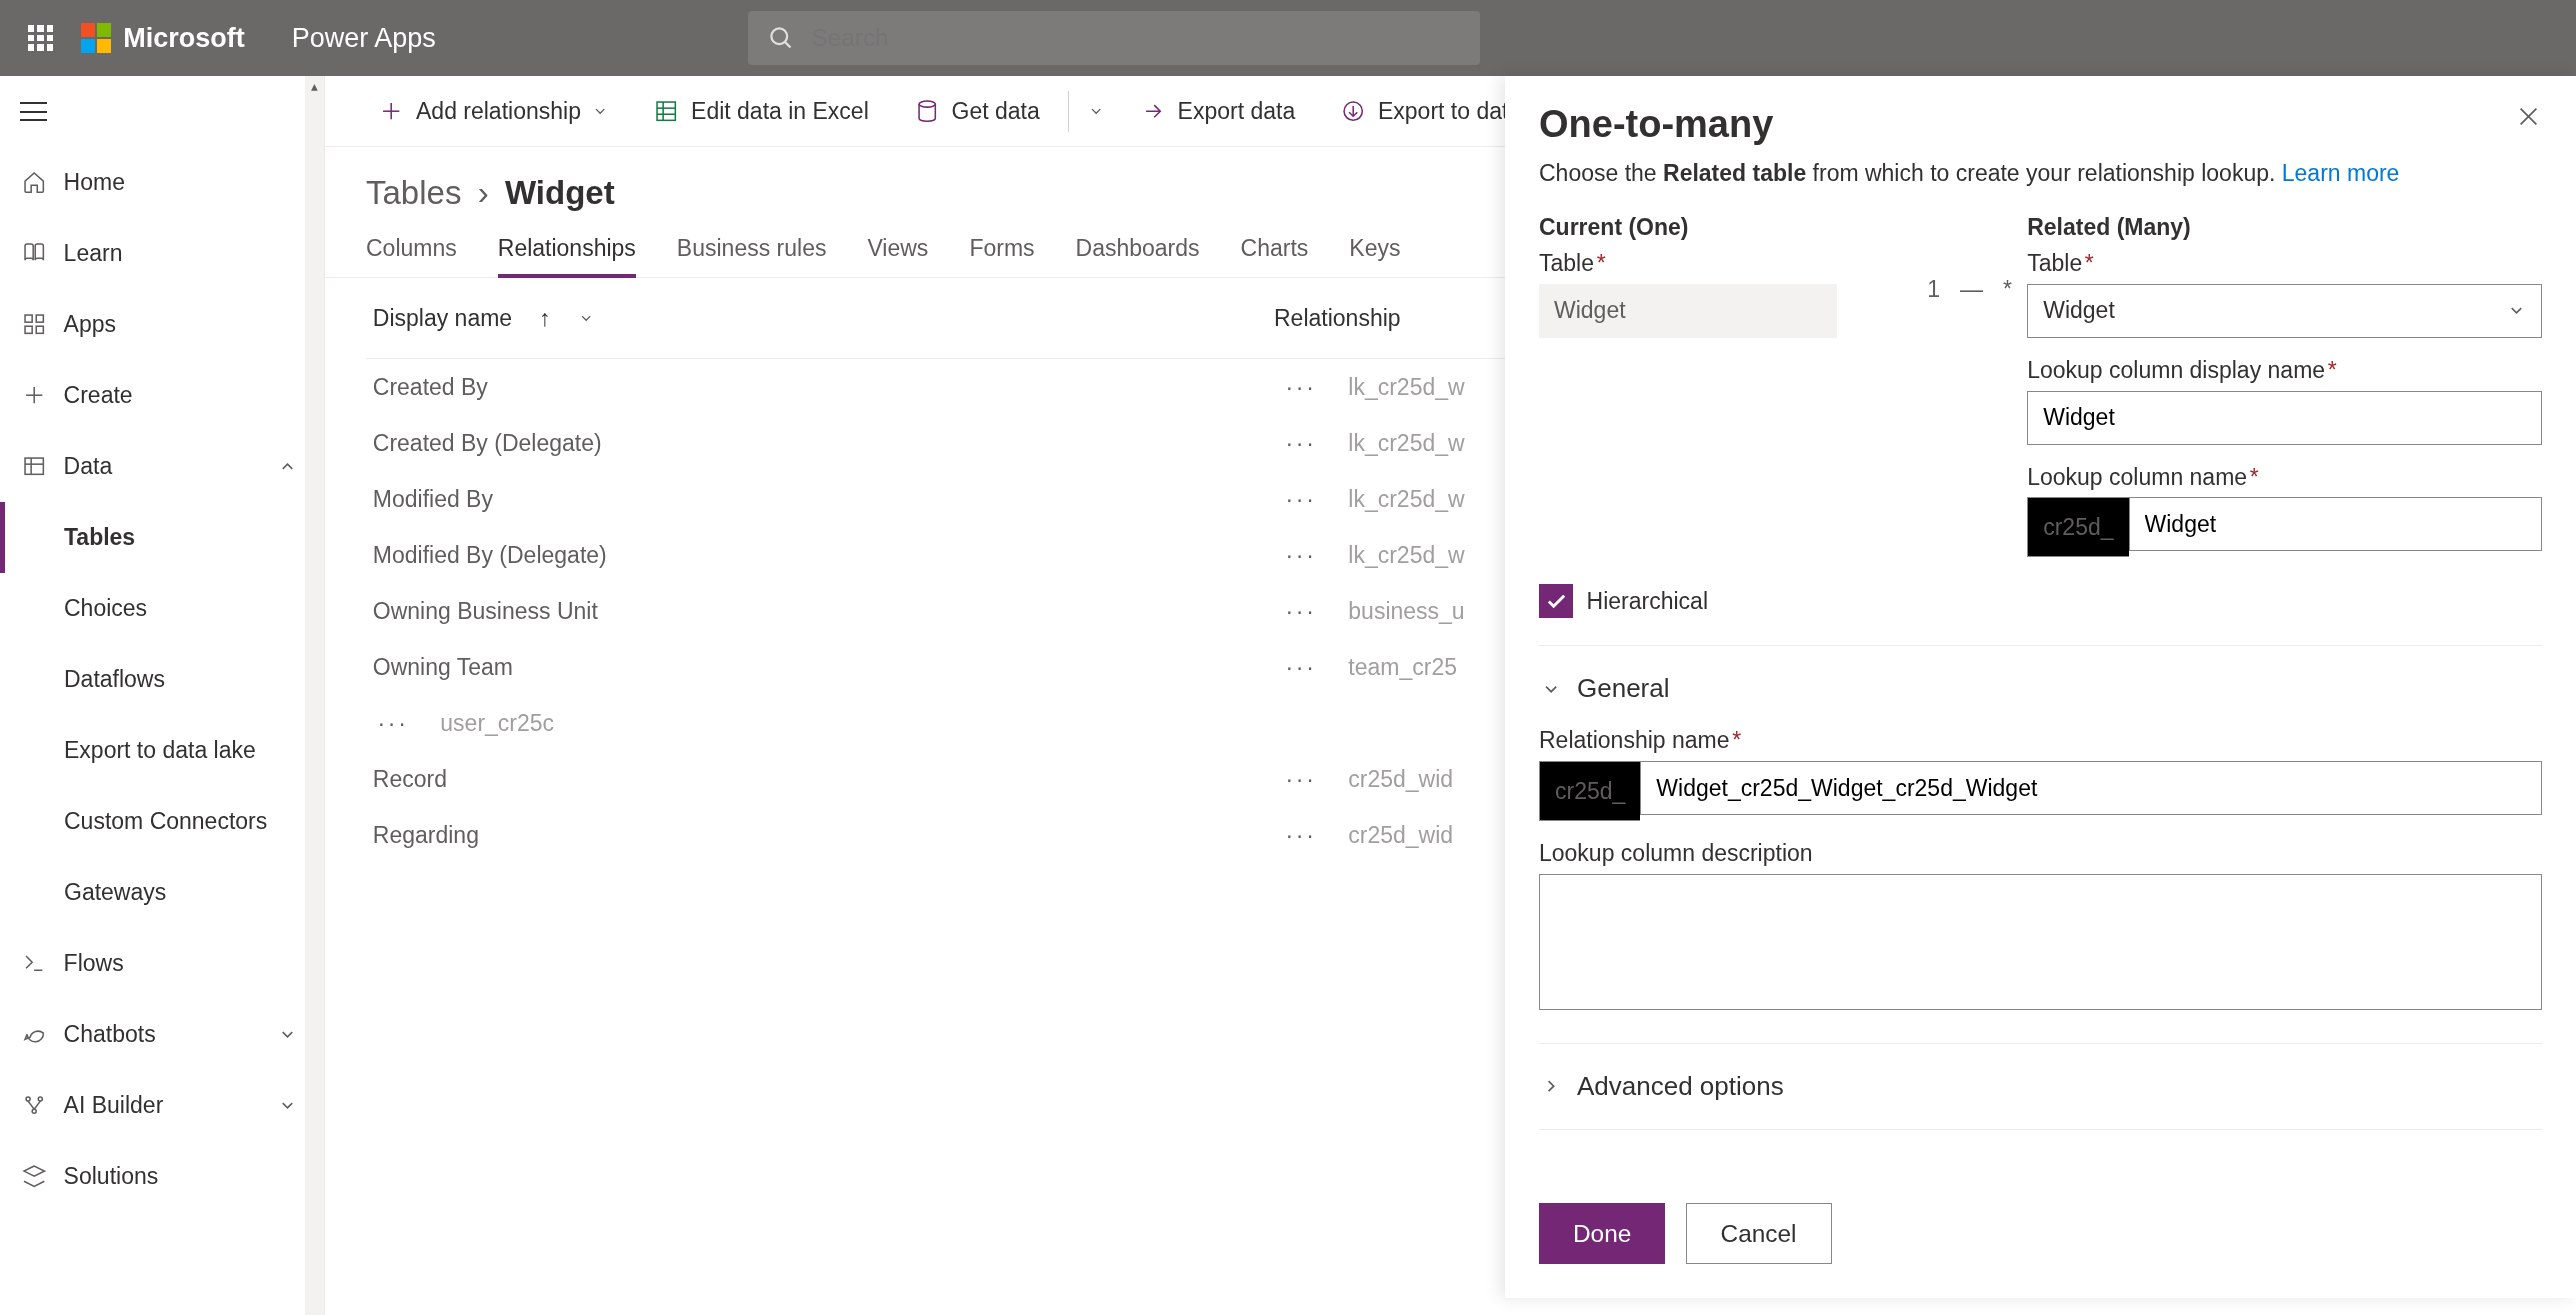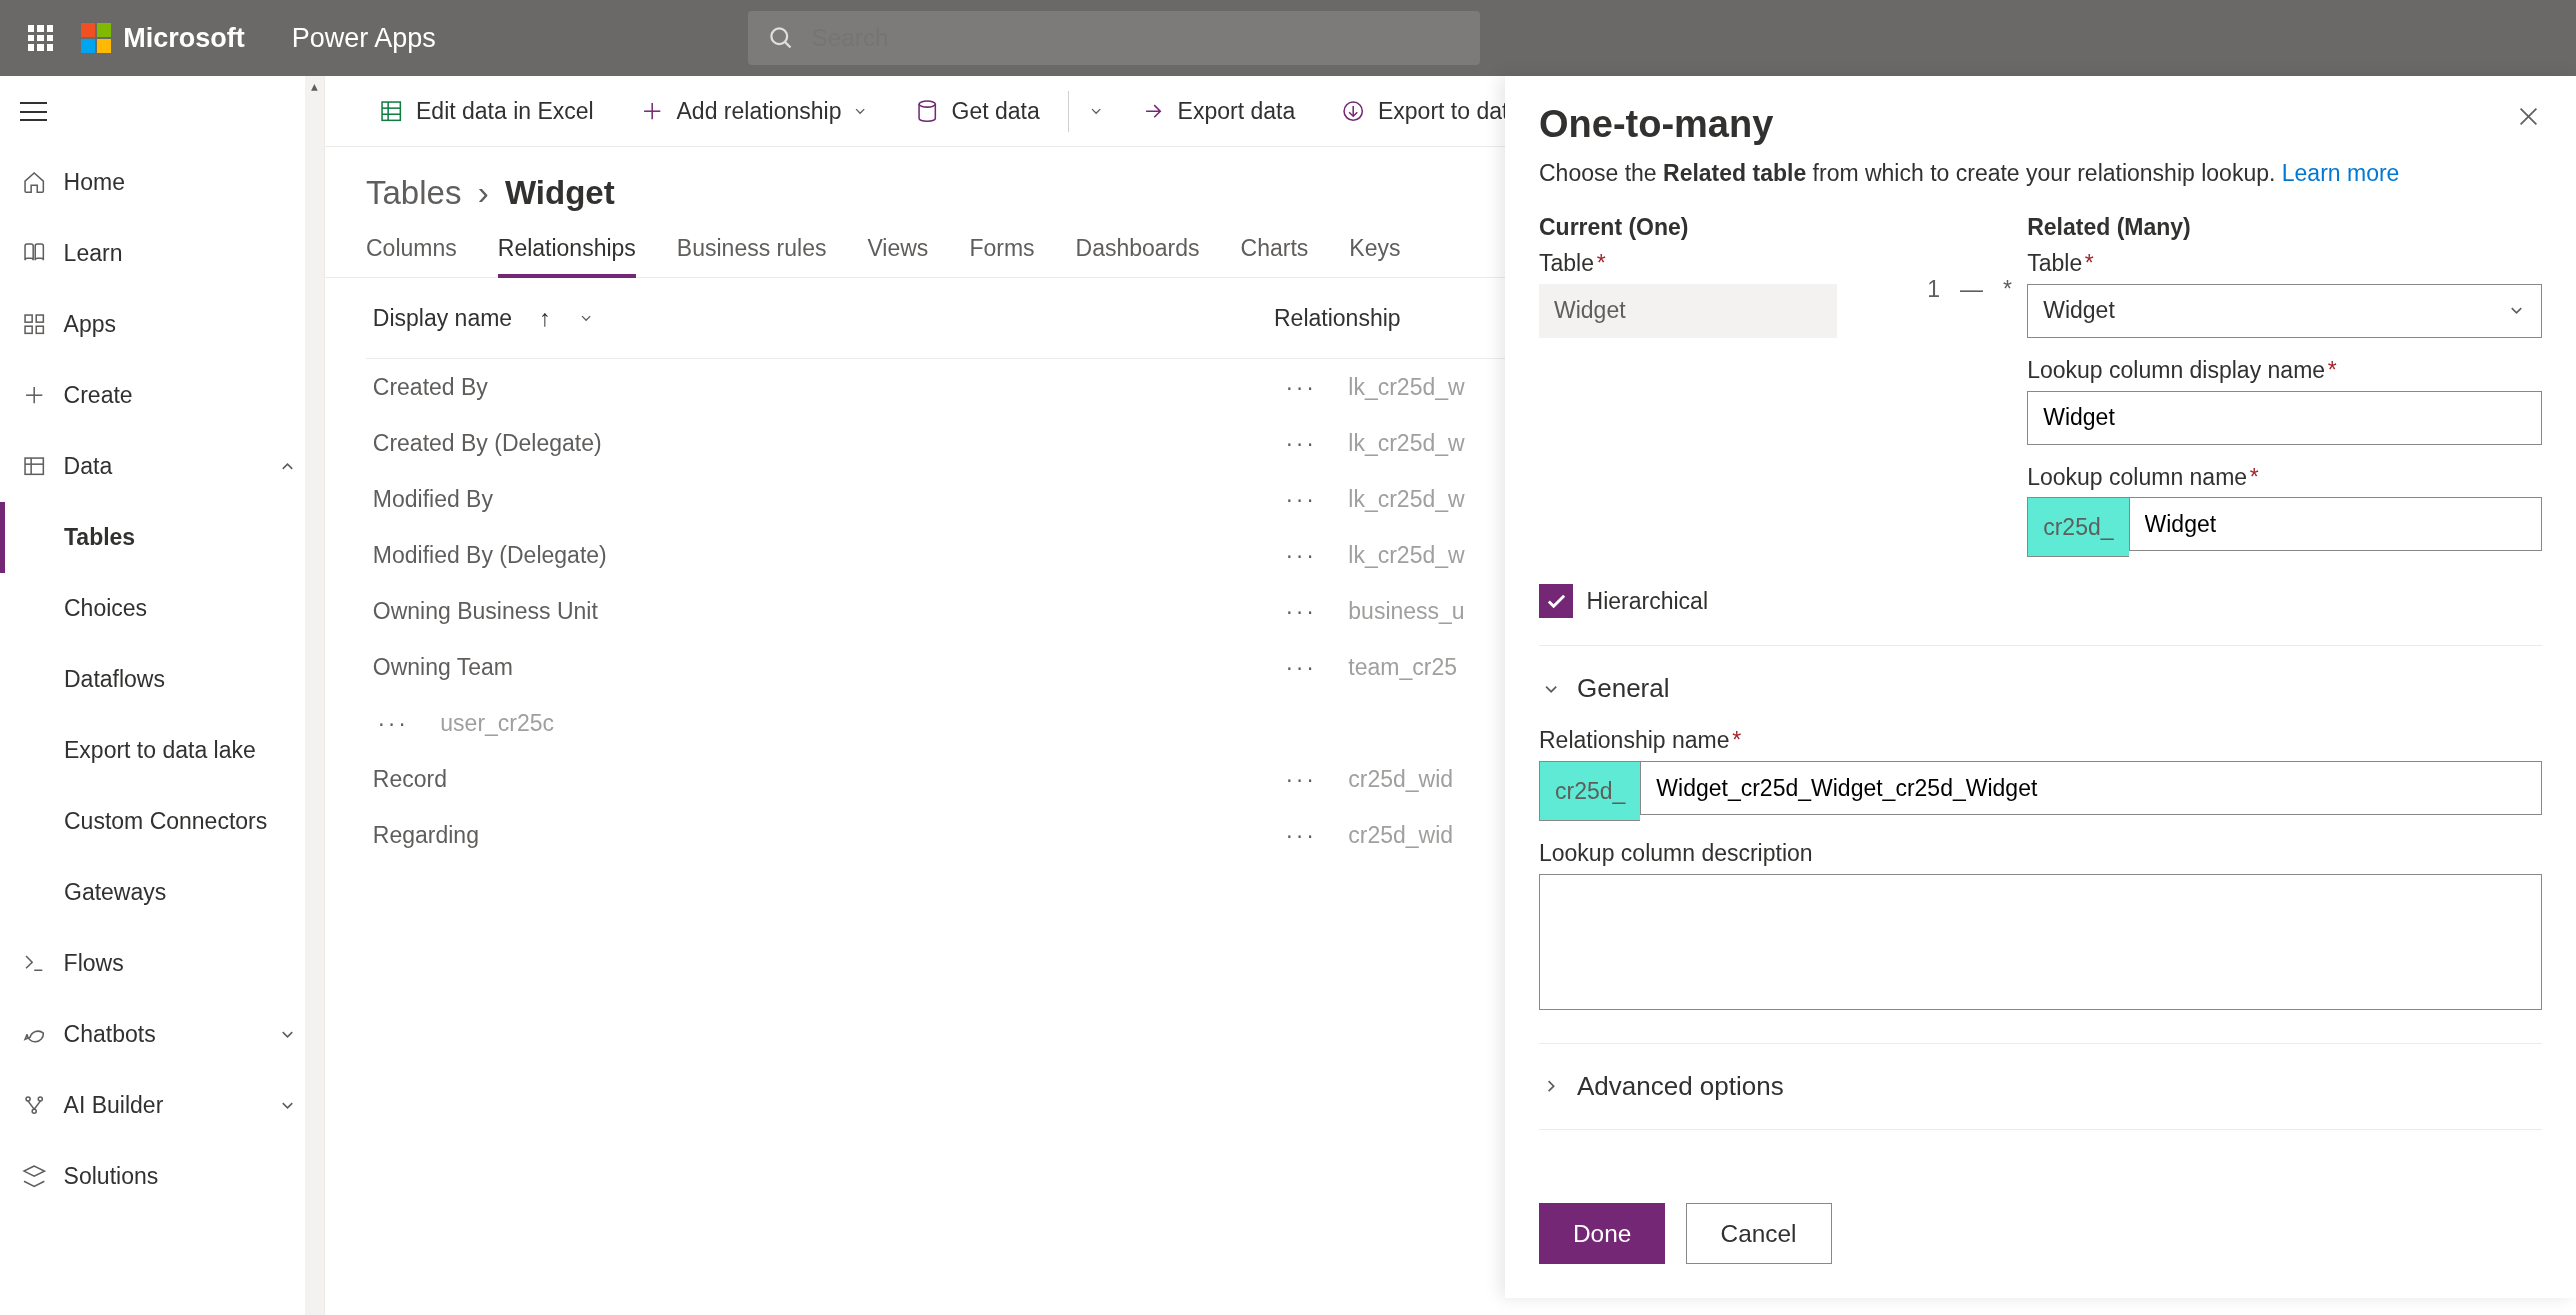--- a/index.html
+++ b/index.html
@@ -88,21 +88,21 @@
   .col-right { flex: 1; }
 
   .section-label { font-weight: 700; margin-bottom: 9.5px; }
   .field-label { margin-bottom: 6.8px; margin-top: 9px; }
   .req { color: #a4262c; margin-left: 2.7px; }
 
   .ro-input { height: 54px; background: #f3f2f1; border: none; padding: 0 15px; display:flex; align-items:center; color:#605e5c; width: 298px; }
   .text-input { height: 54px; border: 0.7px solid #8a8886; padding: 0 15px; width: 100%; font-size: 23px; outline: none; }
   .select-input { height: 54px; border: 0.7px solid #8a8886; padding: 0 15px; width: 100%; display:flex; align-items:center; justify-content:space-between; cursor:pointer; }
   .prefix-wrap { display:flex; width:100%; }
-  .prefix-box { height: 60px; border:0.7px solid #8a8886; background:#5eead4; padding:0 15px; display:flex; align-items:center; color:#605e5c; border-right:none; }
+  .prefix-box { height: 60px; border:0.7px solid #8a8886; background:#000000; padding:0 15px; display:flex; align-items:center; color:#605e5c; border-right:none; }
   .prefix-wrap .text-input { border-left: 0.7px solid #8a8886; }
 
   .checkbox-row { display:flex; align-items:center; gap:13.6px; margin-top: 27px; }
   .chk { width: 34px; height: 34px; background:#742774; display:flex; align-items:center; justify-content:center; color:#fff; cursor:pointer; }
   .divider { border: none; border-top: 0.7px solid #edebe9; margin: 27px 0; }
 
   .collapser { display:flex; align-items:center; gap:13.6px; cursor:pointer; font-size:26px; }
   .collapser .arrow { width:24.4px; height:24.4px; display:flex; align-items:center; justify-content:center; color:#605e5c; }
 
   .textarea { width:100%; height: 136px; border:0.7px solid #8a8886; padding:11px 15px; font-size:23px; resize:none; outline:none; }
@@ -284,42 +284,42 @@
         <div class="sarrow">▴</div>
       </div>
     </div>
   </div>
 
   <div class="main">
 
     <div class="cmd-bar">
       <div class="cmd-btn">
         <span class="cicon">
+            <svg width="24.4" height="24.4" viewBox="0 0 24 24" fill="none" stroke="#742774" stroke-width="1.5">
+              <line x1="12" y1="4" x2="12" y2="20"></line>
+              <line x1="4" y1="12" x2="20" y2="12"></line>
+            </svg>
+          </span>
+        <span>Add relationship</span>
+        <span style="margin-left:11px">
+            <svg width="16.3" height="16.3" viewBox="0 0 24 24" fill="none" stroke="#605e5c" stroke-width="2">
+              <polyline points="6 9 12 15 18 9"></polyline>
+            </svg>
+          </span>
+      </div>
+      <div class="cmd-btn">
+        <span class="cicon">
             <svg width="24.4" height="24.4" viewBox="0 0 24 24" fill="none" stroke="#107c41" stroke-width="1.5">
               <rect x="3" y="3" width="18" height="18"></rect>
               <line x1="3" y1="9" x2="21" y2="9"></line>
               <line x1="3" y1="15" x2="21" y2="15"></line>
               <line x1="9" y1="3" x2="9" y2="21"></line>
             </svg>
           </span>
         <span>Edit data in Excel</span>
-      </div>
-      <div class="cmd-btn">
-        <span class="cicon">
-            <svg width="24.4" height="24.4" viewBox="0 0 24 24" fill="none" stroke="#742774" stroke-width="1.5">
-              <line x1="12" y1="4" x2="12" y2="20"></line>
-              <line x1="4" y1="12" x2="20" y2="12"></line>
-            </svg>
-          </span>
-        <span>Add relationship</span>
-        <span style="margin-left:11px">
-            <svg width="16.3" height="16.3" viewBox="0 0 24 24" fill="none" stroke="#605e5c" stroke-width="2">
-              <polyline points="6 9 12 15 18 9"></polyline>
-            </svg>
-          </span>
       </div>
       <div class="cmd-btn">
         <span class="cicon">
             <svg width="24.4" height="24.4" viewBox="0 0 24 24" fill="none" stroke="#742774" stroke-width="1.5">
               <ellipse cx="12" cy="5" rx="8" ry="3"></ellipse>
               <path d="M4 5v14c0 1.7 3.6 3 8 3s8-1.3 8-3V5"></path>
             </svg>
           </span>
         <span>Get data</span>
       </div>

